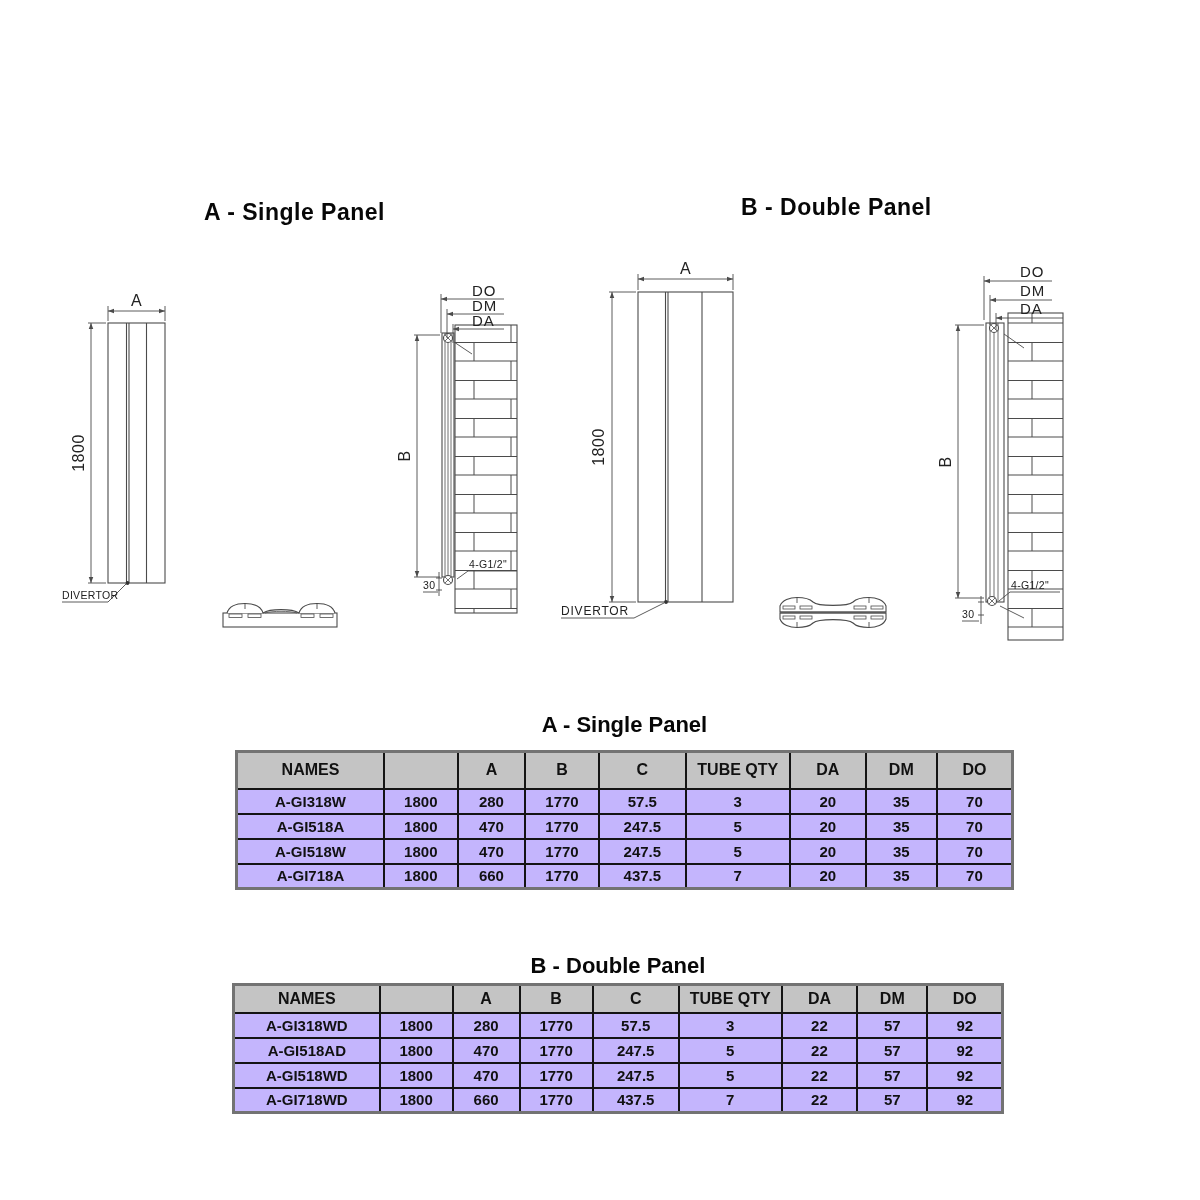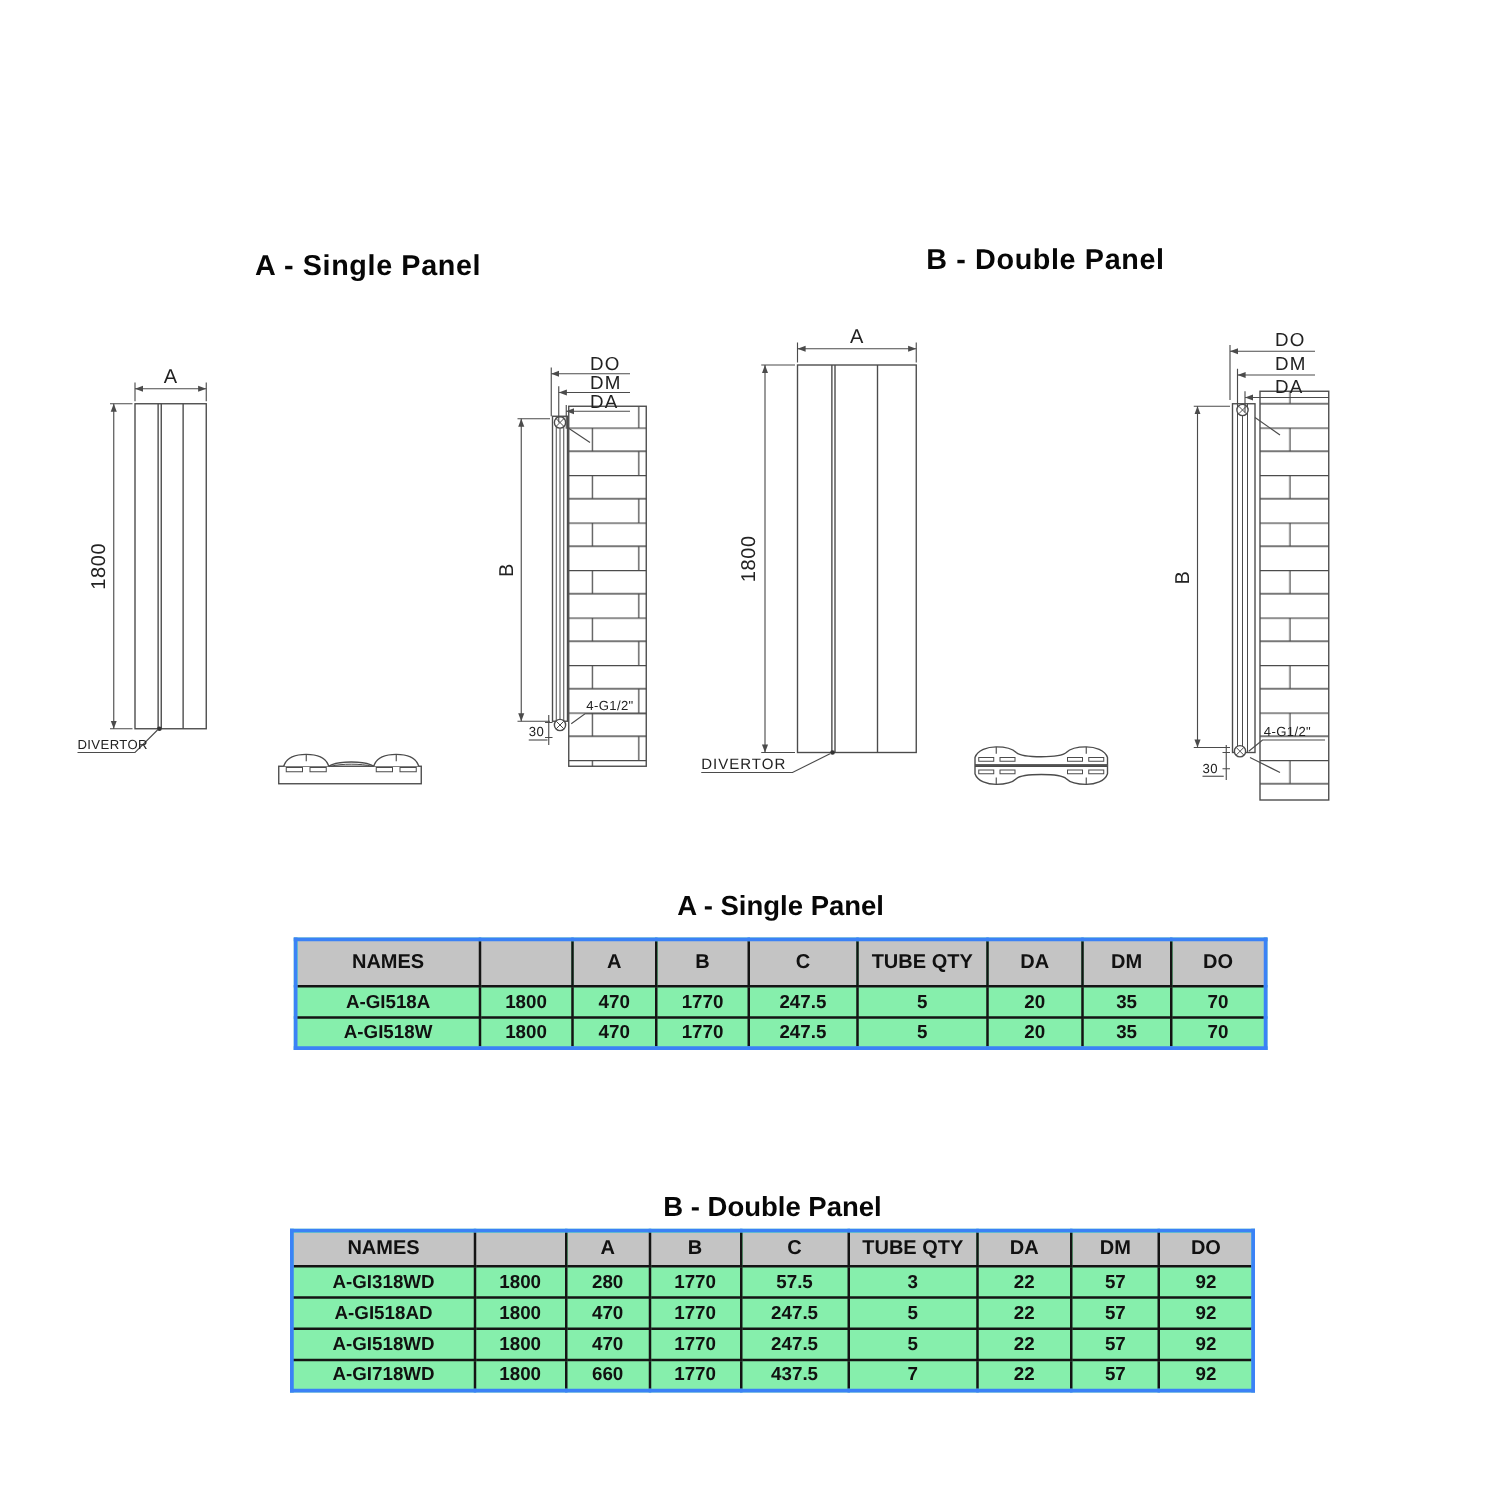--- a/index.html
+++ b/index.html
@@ -11,21 +11,21 @@
   .drawings{position:absolute;left:0;top:0;}
   .drawings text{font-family:"Liberation Sans",sans-serif;fill:#222;}
   .dim-label{font-size:16px;letter-spacing:.5px;}
   .dmm-label{font-size:15px;letter-spacing:1px;}
   .small-label{font-size:10.5px;letter-spacing:.3px;}
   .mid-label{font-size:12px;letter-spacing:.8px;}
   .tbl-title{position:absolute;text-align:center;font-weight:bold;font-size:22px;color:#070707;}
   .tbl-title-a{left:235px;width:779px;top:712px;}
   .tbl-title-b{left:232px;width:772px;top:953px;}
   table.spec{position:absolute;border-collapse:collapse;table-layout:fixed;
-             border:3px solid #3b82f6;background:#86efac;}
+             border:3px solid #737373;background:#c4b5fd;}
   .spec-a{left:235px;top:750px;width:779px;}
   .spec-b{left:232px;top:983px;width:772px;}
   table.spec th,table.spec td{border:2px solid #141414;text-align:center;vertical-align:middle;
              font-weight:bold;padding:0;overflow:hidden;white-space:nowrap;}
   table.spec th{background:var(--header-bg,#c4c4c4);font-size:16px;}
   table.spec td{font-size:15px;}
   .spec-a thead tr{height:37px;}
   .spec-b thead tr{height:28px;}
   table.spec tbody tr{height:25px;}
 </style>
@@ -200,37 +200,59 @@
           <th>B</th>
           <th>C</th>
           <th>TUBE QTY</th>
           <th>DA</th>
           <th>DM</th>
           <th>DO</th>
         </tr>
       </thead>
       <tbody>
         <tr>
+          <td>A-GI318W</td>
+          <td>1800</td>
+          <td>280</td>
+          <td>1770</td>
+          <td>57.5</td>
+          <td>3</td>
+          <td>20</td>
+          <td>35</td>
+          <td>70</td>
+        </tr>
+        <tr>
           <td>A-GI518A</td>
           <td>1800</td>
           <td>470</td>
           <td>1770</td>
           <td>247.5</td>
           <td>5</td>
           <td>20</td>
           <td>35</td>
           <td>70</td>
         </tr>
         <tr>
           <td>A-GI518W</td>
           <td>1800</td>
           <td>470</td>
           <td>1770</td>
           <td>247.5</td>
           <td>5</td>
+          <td>20</td>
+          <td>35</td>
+          <td>70</td>
+        </tr>
+        <tr>
+          <td>A-GI718A</td>
+          <td>1800</td>
+          <td>660</td>
+          <td>1770</td>
+          <td>437.5</td>
+          <td>7</td>
           <td>20</td>
           <td>35</td>
           <td>70</td>
         </tr>
       </tbody>
     </table>
 
   <div class="tbl-title tbl-title-b">B - Double Panel</div>
   <table class="spec spec-b">
       <colgroup>

